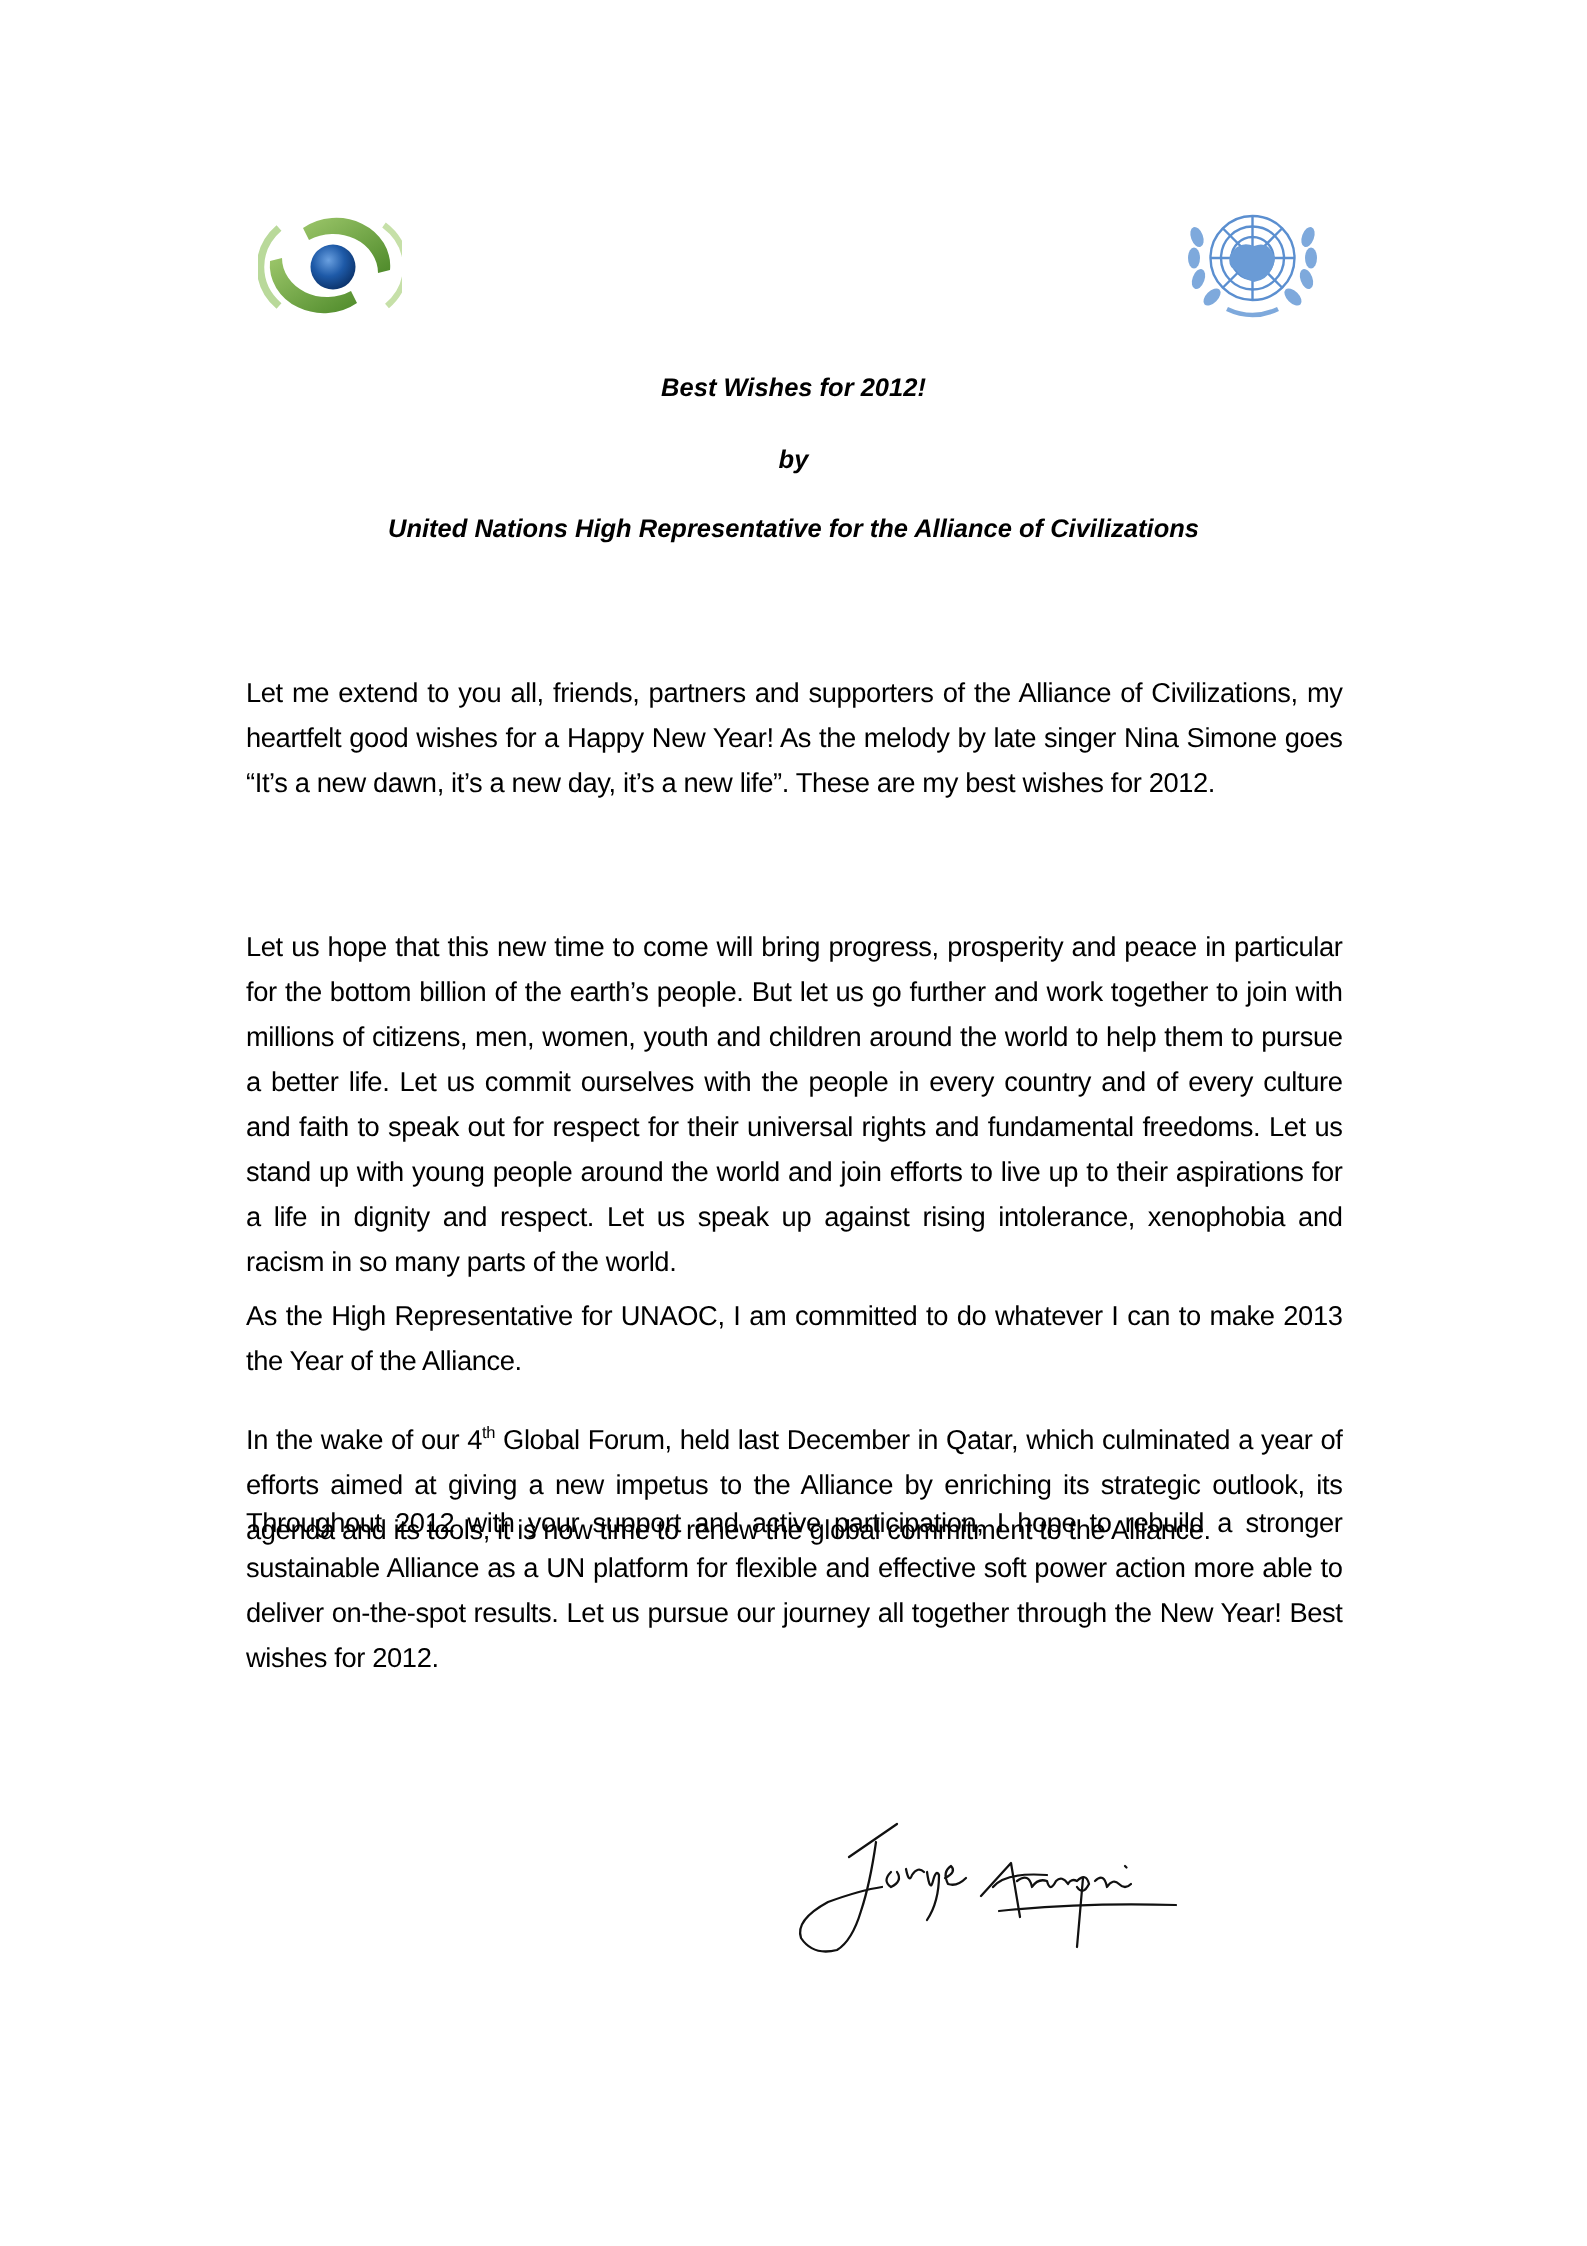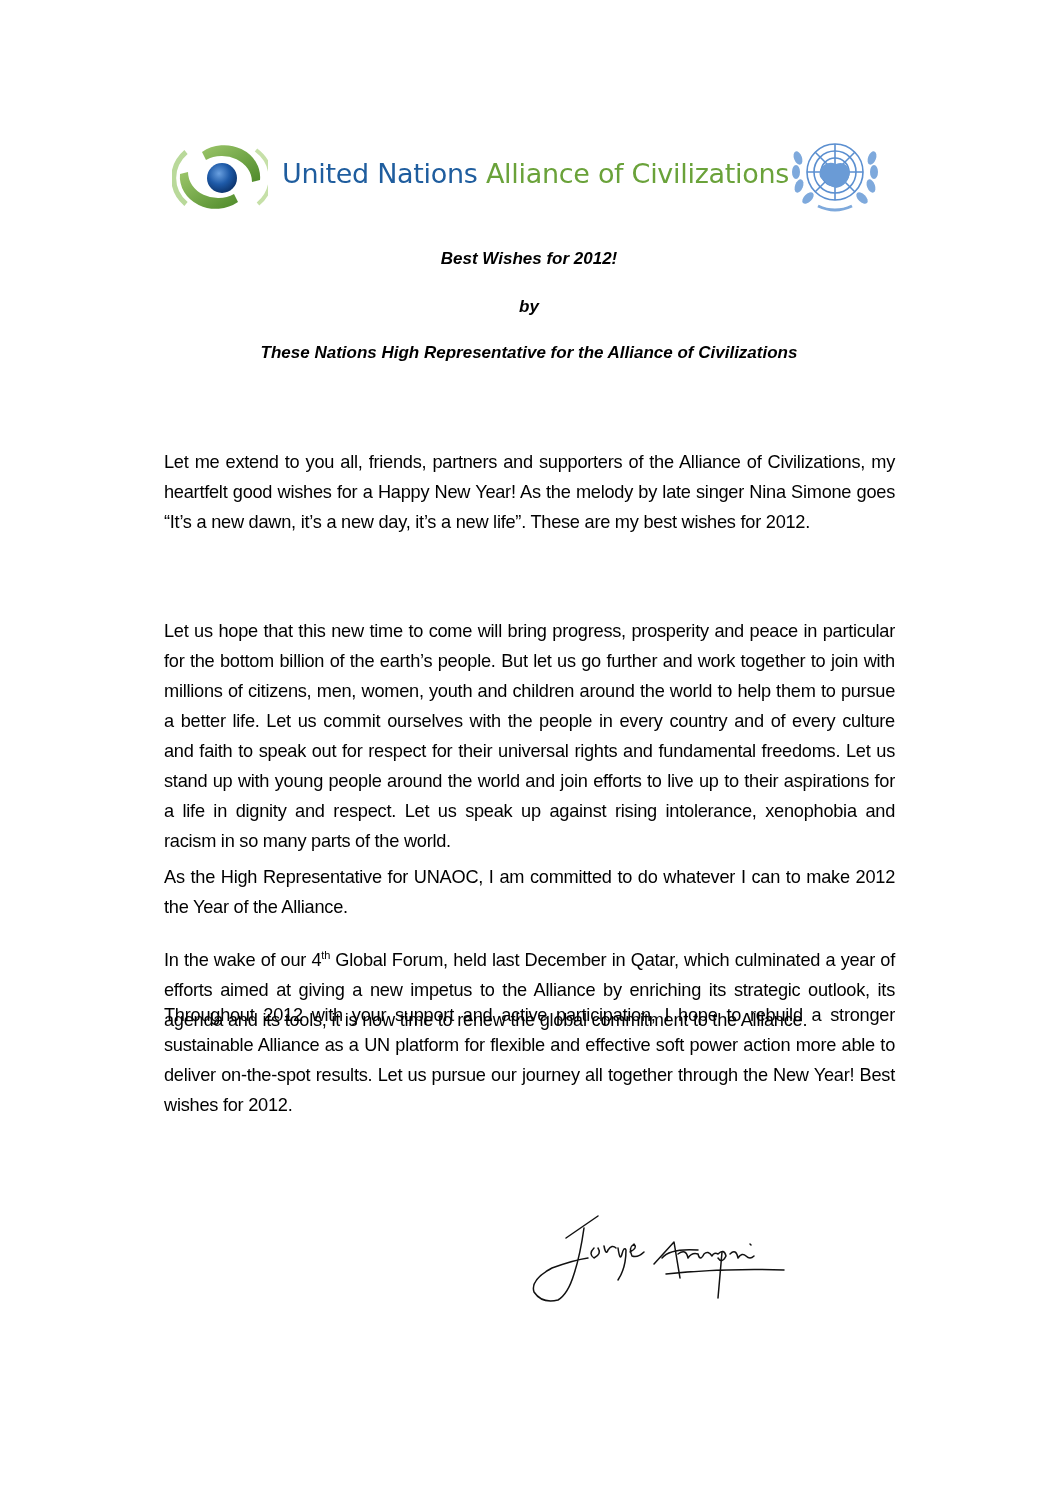--- a/index.html
+++ b/index.html
@@ -46,24 +46,20 @@
         <stop offset="0%" stop-color="#9cc66a"></stop>
         <stop offset="100%" stop-color="#4e8a2a"></stop>
       </linearGradient>
     </defs>
     <path d="M30 14 A36 32 0 0 1 88 42 L80 44 A30 26 0 0 0 34 22 Z" fill="url(#arcA)"></path>
     <path d="M66 64 A36 32 0 0 1 8 36 L16 34 A30 26 0 0 0 62 56 Z" fill="url(#arcA)"></path>
     <path d="M14 14 A40 36 0 0 0 14 66" stroke="#b9d99a" stroke-width="5" fill="none"></path>
     <path d="M84 12 A40 36 0 0 1 86 66" stroke="#c6e0a8" stroke-width="4" fill="none"></path>
     <circle cx="50" cy="40" r="15" fill="url(#globe)"></circle>
   </svg>
-  <div class="brand">
-    <span class="un">United Nations</span>
-    <span class="aoc">Alliance of Civilizations</span>
-  </div>
   <svg class="un-emblem" viewBox="0 0 94 80">
     <g fill="none" stroke="#5b8fd0" stroke-width="1.6">
       <circle cx="47" cy="36" r="28"></circle>
       <circle cx="47" cy="36" r="21"></circle>
       <circle cx="47" cy="36" r="14"></circle>
       <circle cx="47" cy="36" r="7"></circle>
       <line x1="47" y1="8" x2="47" y2="64"></line>
       <line x1="19" y1="36" x2="75" y2="36"></line>
       <line x1="27" y1="16" x2="67" y2="56"></line>
       <line x1="67" y1="16" x2="27" y2="56"></line>
@@ -78,30 +74,30 @@
       <ellipse cx="86" cy="36" rx="4" ry="7"></ellipse>
       <ellipse cx="83" cy="50" rx="4" ry="7" transform="rotate(-20 83 50)"></ellipse>
       <ellipse cx="74" cy="62" rx="4" ry="7" transform="rotate(-45 74 62)"></ellipse>
     </g>
     <path d="M30 70 Q47 78 64 70" stroke="#7ea9dc" stroke-width="3" fill="none"></path>
   </svg>
 </div>
 
 <div class="title-block t1">Best Wishes for 2012!</div>
 <div class="title-block t2">by</div>
-<div class="title-block t3">These Nations High Representative for the Alliance of Civilizations</div>
+<div class="title-block t3">United Nations High Representative for the Alliance of Civilizations</div>
 
 <div class="body-text p1">
     <p>Let me extend to you all, friends, partners and supporters of the Alliance of Civilizations, my heartfelt good wishes for a Happy New Year! As the melody by late singer Nina Simone goes “It’s a new dawn, it’s a new day, it’s a new life”. These are my best wishes for 2012.</p>
   </div>
 <div class="body-text p2">
     <p>Let us hope that this new time to come will bring progress, prosperity and peace in particular for the bottom billion of the earth’s people. But let us go further and work together to join with millions of citizens, men, women, youth and children around the world to help them to pursue a better life. Let us commit ourselves with the people in every country and of every culture and faith to speak out for respect for their universal rights and fundamental freedoms. Let us stand up with young people around the world and join efforts to live up to their aspirations for a life in dignity and respect. Let us speak up against rising intolerance, xenophobia and racism in so many parts of the world.</p>
   </div>
 <div class="body-text p3">
-    <p>As the High Representative for UNAOC, I am committed to do whatever I can to make 2012 the Year of the Alliance.</p>
+    <p>As the High Representative for UNAOC, I am committed to do whatever I can to make 2013 the Year of the Alliance.</p>
   </div>
 <div class="body-text p4">
     <p><span>In the wake of our 4</span><sup>th</sup><span> Global Forum, held last December in Qatar, which culminated a year of efforts aimed at giving a new impetus to the Alliance by enriching its strategic outlook, its agenda and its tools, it is now time to renew the global commitment to the Alliance.</span></p>
   </div>
 <div class="body-text p5">
     <p>Throughout 2012 with your support and active participation, I hope to rebuild a stronger sustainable Alliance as a UN platform for flexible and effective soft power action more able to deliver on-the-spot results. Let us pursue our journey all together through the New Year! Best wishes for 2012.</p>
   </div>
 
 <svg class="signature" viewBox="0 0 262 100">
   <g fill="none" stroke="#111" stroke-width="1.5" stroke-linecap="round" stroke-linejoin="round">

